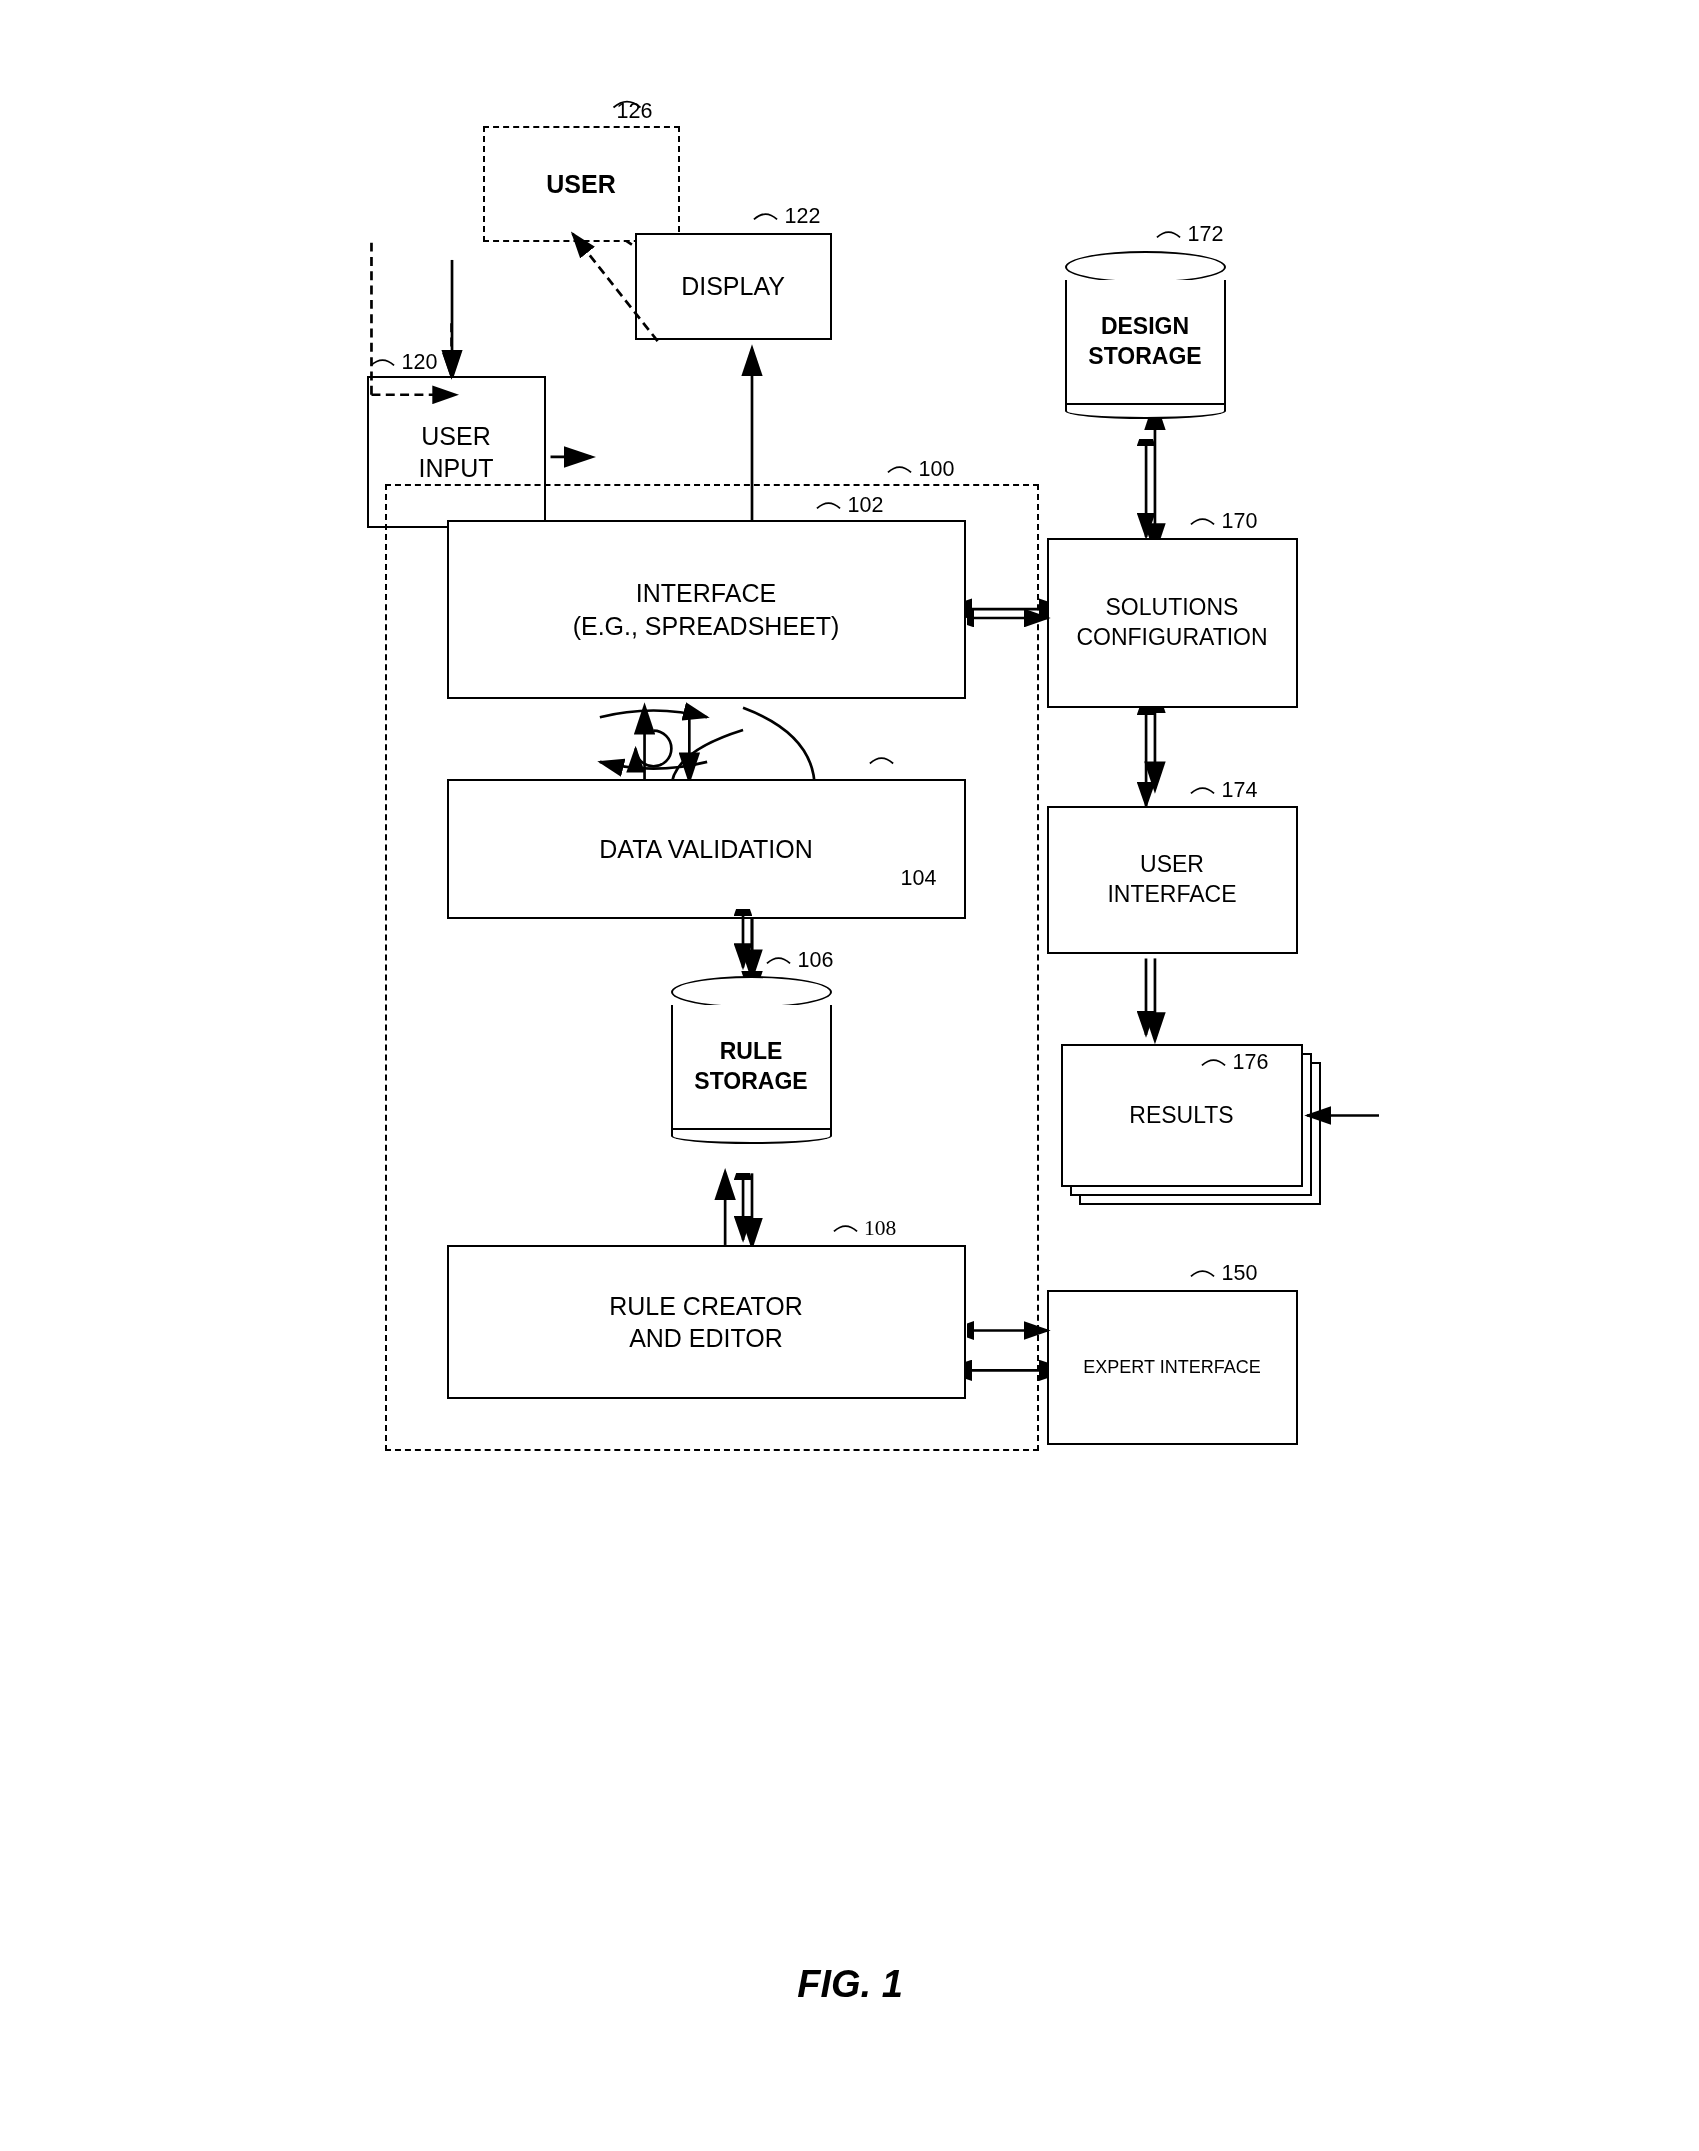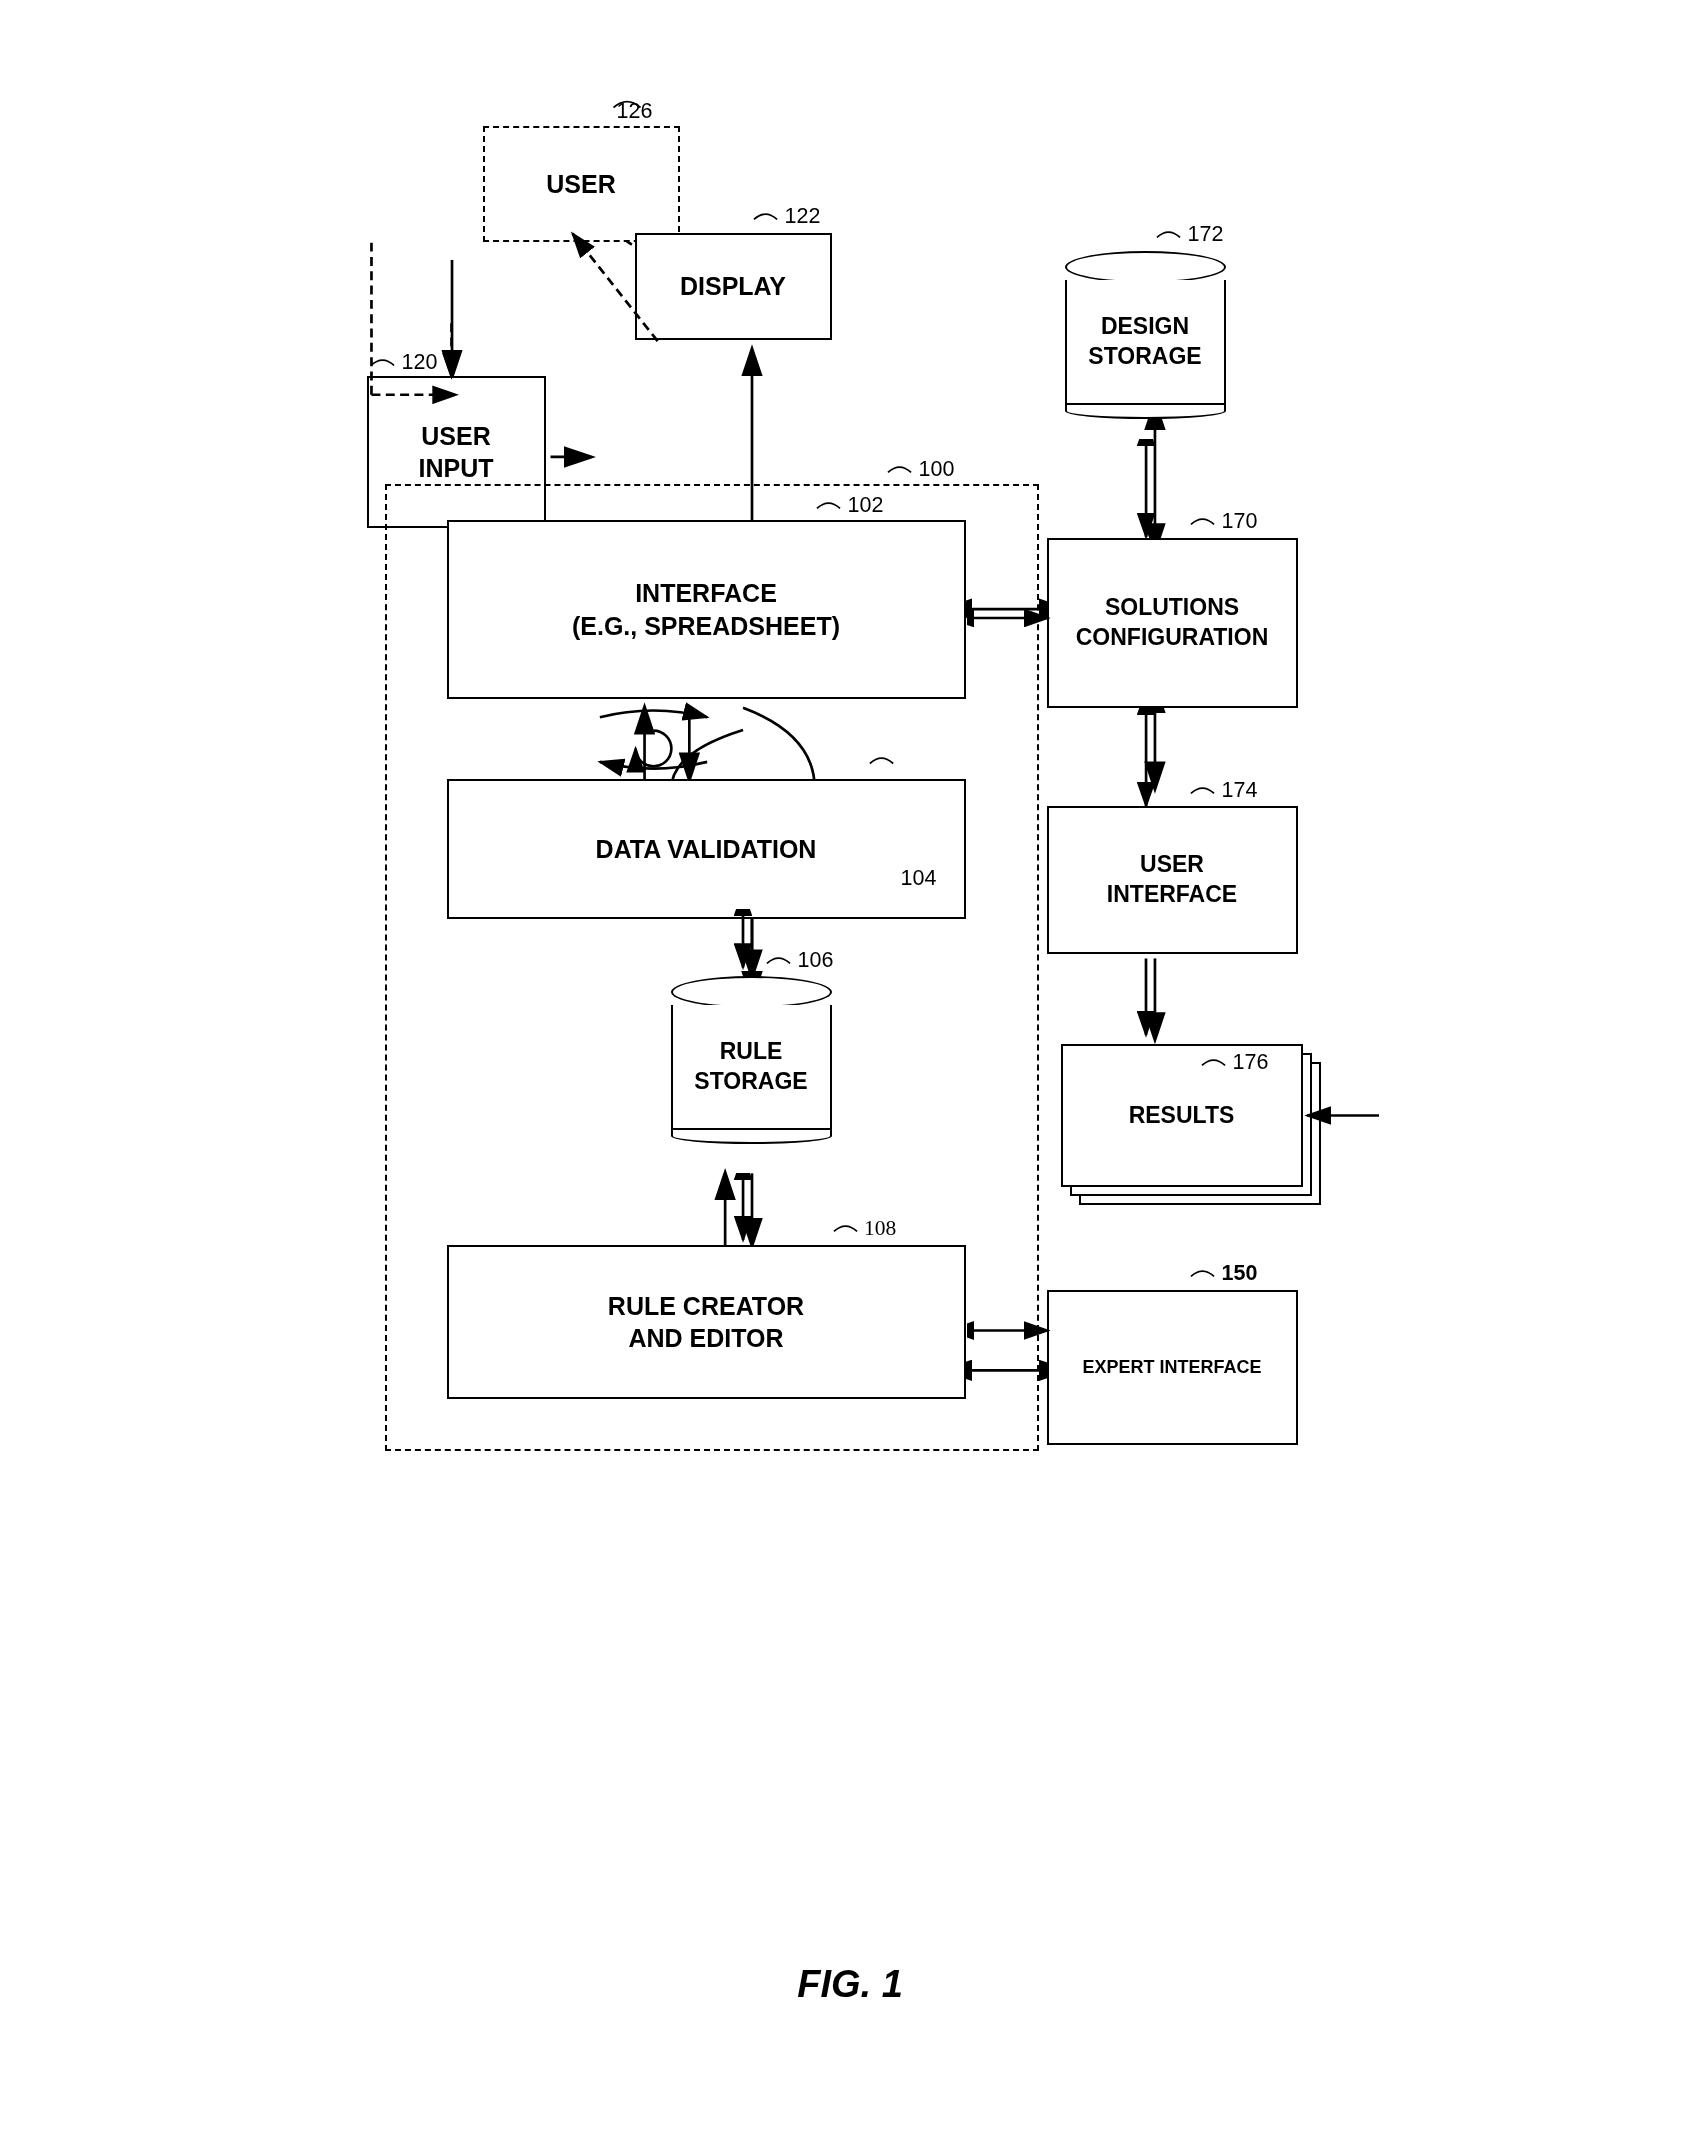--- a/index.html
+++ b/index.html
@@ -24,21 +24,21 @@
     
     .box {
       position: absolute;
       border: 2.7px solid #000;
       background: #fff;
       display: flex;
       align-items: center;
       justify-content: center;
       text-align: center;
       font-size: 23px;
-      font-weight: bold;
+      font-weight: normal;
       line-height: 1.3;
     }
 
     .box-dashed {
       position: absolute;
       border: 2.7px dashed #000;
       background: #fff;
       display: flex;
       align-items: center;
       justify-content: center;
@@ -405,21 +405,21 @@
       <marker id="arr9" markerWidth="10" markerHeight="7" refX="9" refY="3.5" orient="auto">
         <polygon points="0 0,10 3.5,0 7" fill="#000"></polygon>
       </marker>
     </defs>
     <line x1="90" y1="25" x2="10" y2="25" stroke="#000" stroke-width="3" marker-end="url(#arr9)"></line>
   </svg>
 
   <div class="box" style="left:734px; top:1236px; width:251px; height:155px; font-size:18px;align-items:center;">
     <span>EXPERT INTERFACE</span>
   </div>
-  <div class="label" style="left:876px; top:1207px;font-weight:bold;">
+  <div class="label" style="left:876px; top:1207px;">
     <svg style="display:inline;width:27px;height:16px;" xmlns="http://www.w3.org/2000/svg" viewBox="0 0 30 18" width="27" height="16">
       <path d="M 2 14 Q 15 2 28 14" fill="none" stroke="#000" stroke-width="2"></path>
     </svg>
     <span>150</span>
   </div>
 
   <svg style="position:absolute;left:654px;top:1245px;width:90px;height:63px;" xmlns="http://www.w3.org/2000/svg" viewBox="0 0 100 70" width="90" height="63">
     <defs>
       <marker id="arr10" markerWidth="10" markerHeight="7" refX="9" refY="3.5" orient="auto">
         <polygon points="0 0,10 3.5,0 7" fill="#000"></polygon>

